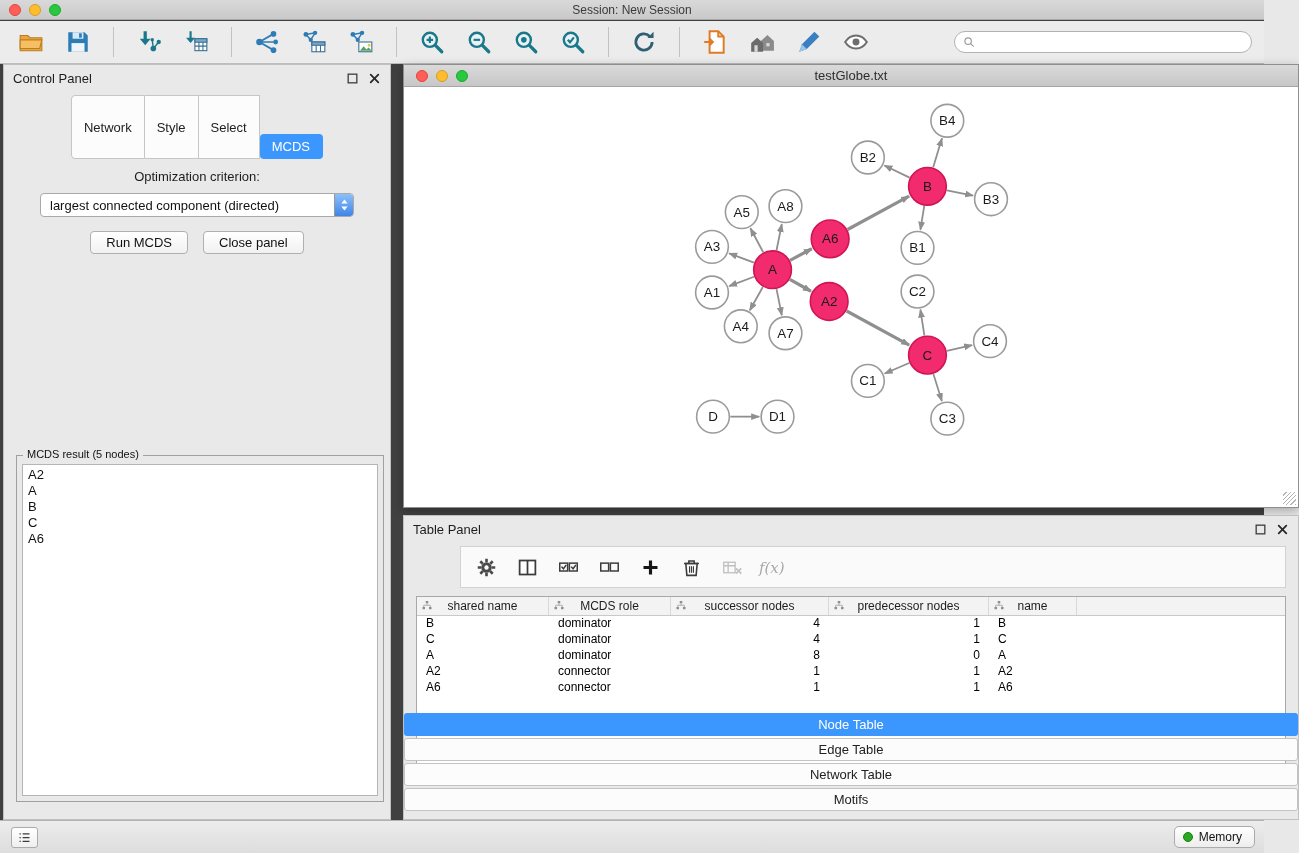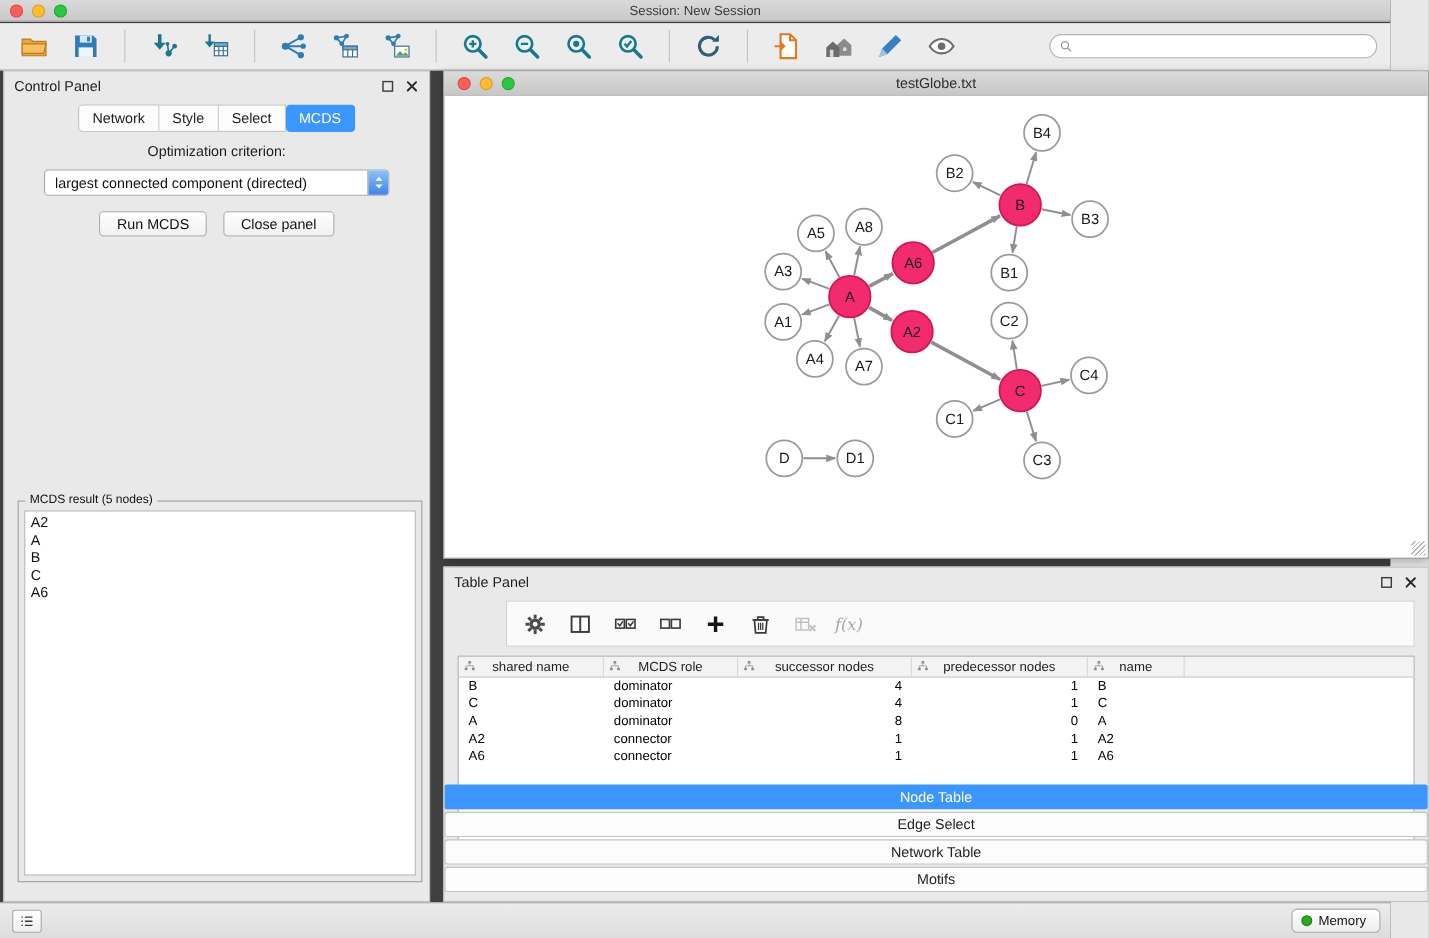--- a/index.html
+++ b/index.html
@@ -40,21 +40,21 @@
   
   .control-panel { position:absolute; left:3px; top:64px; width:388px; height:756px;
     background:#e9e9e9; border:1px solid #c0c0c0; }
   .panel-header { height:26px; display:flex; align-items:center; padding:0 9px;
     font-size:13px; color:#1d1d1d; }
   .panel-header .spacer { flex:1; }
   .cp-tabs { display:flex; justify-content:center; margin-top:4px; }
   .cp-tab { font-size:13px; padding:4px 12px; background:#fcfcfc; border:1px solid #c6c6c6;
     border-left:none; color:#222; cursor:pointer; font-family:"Liberation Sans",sans-serif; }
   .cp-tab:first-child { border-left:1px solid #c6c6c6; border-radius:4px 0 0 4px; }
-  .cp-tab:last-child { border-radius:0 4px 4px 0; }
+  .cp-tab:last-child { border-radius:0 4px 4px 0;margin-top:39px; }
   .cp-tab.active { color:#fff; border-radius:4px; border-color:transparent; }
   .opt-label { text-align:center; font-size:13px; color:#1d1d1d; margin-top:10px; }
   .dropdown { margin:9px auto 0; width:314px; height:24px; background:#fff;
     border:1px solid #a9a9a9; border-radius:4px; display:flex; align-items:center;
     cursor:pointer; overflow:hidden; }
   .dropdown .value { flex:1; font-size:13px; padding-left:9px; color:#111; white-space:nowrap; }
   .dropdown .stepper { width:19px; height:24px;
     background:linear-gradient(#8fc3fb,#3b82e8); display:flex; align-items:center;
     justify-content:center; border-left:1px solid #979797; }
   .dropdown .stepper svg { width:9px; height:14px; }
@@ -663,21 +663,21 @@
             <div class="td left" style="width: 132px;">A6</div>
             <div class="td left" style="width: 122px;">connector</div>
             <div class="td right" style="width: 158px;">1</div>
             <div class="td right" style="width: 160px;">1</div>
             <div class="td left" style="width: 88px;">A6</div>
           </div>
         </div>
     </div>
     <div class="tp-tabs" id="tp-tabs">
         <button class="tp-tab active" style="background: rgb(59, 151, 253);">Node Table</button>
-        <button class="tp-tab">Edge Select</button>
+        <button class="tp-tab">Edge Table</button>
         <button class="tp-tab">Network Table</button>
         <button class="tp-tab">Motifs</button>
       </div>
   </div>
 
   <div class="statusbar">
     <button class="sb-left-btn">
       <span class="icon">
           <svg viewBox="0 0 24 24">
             <path d="M4 6h2M4 12h2M4 18h2M9 6h11M9 12h11M9 18h11" stroke="#3c3c3c" stroke-width="2"></path>

